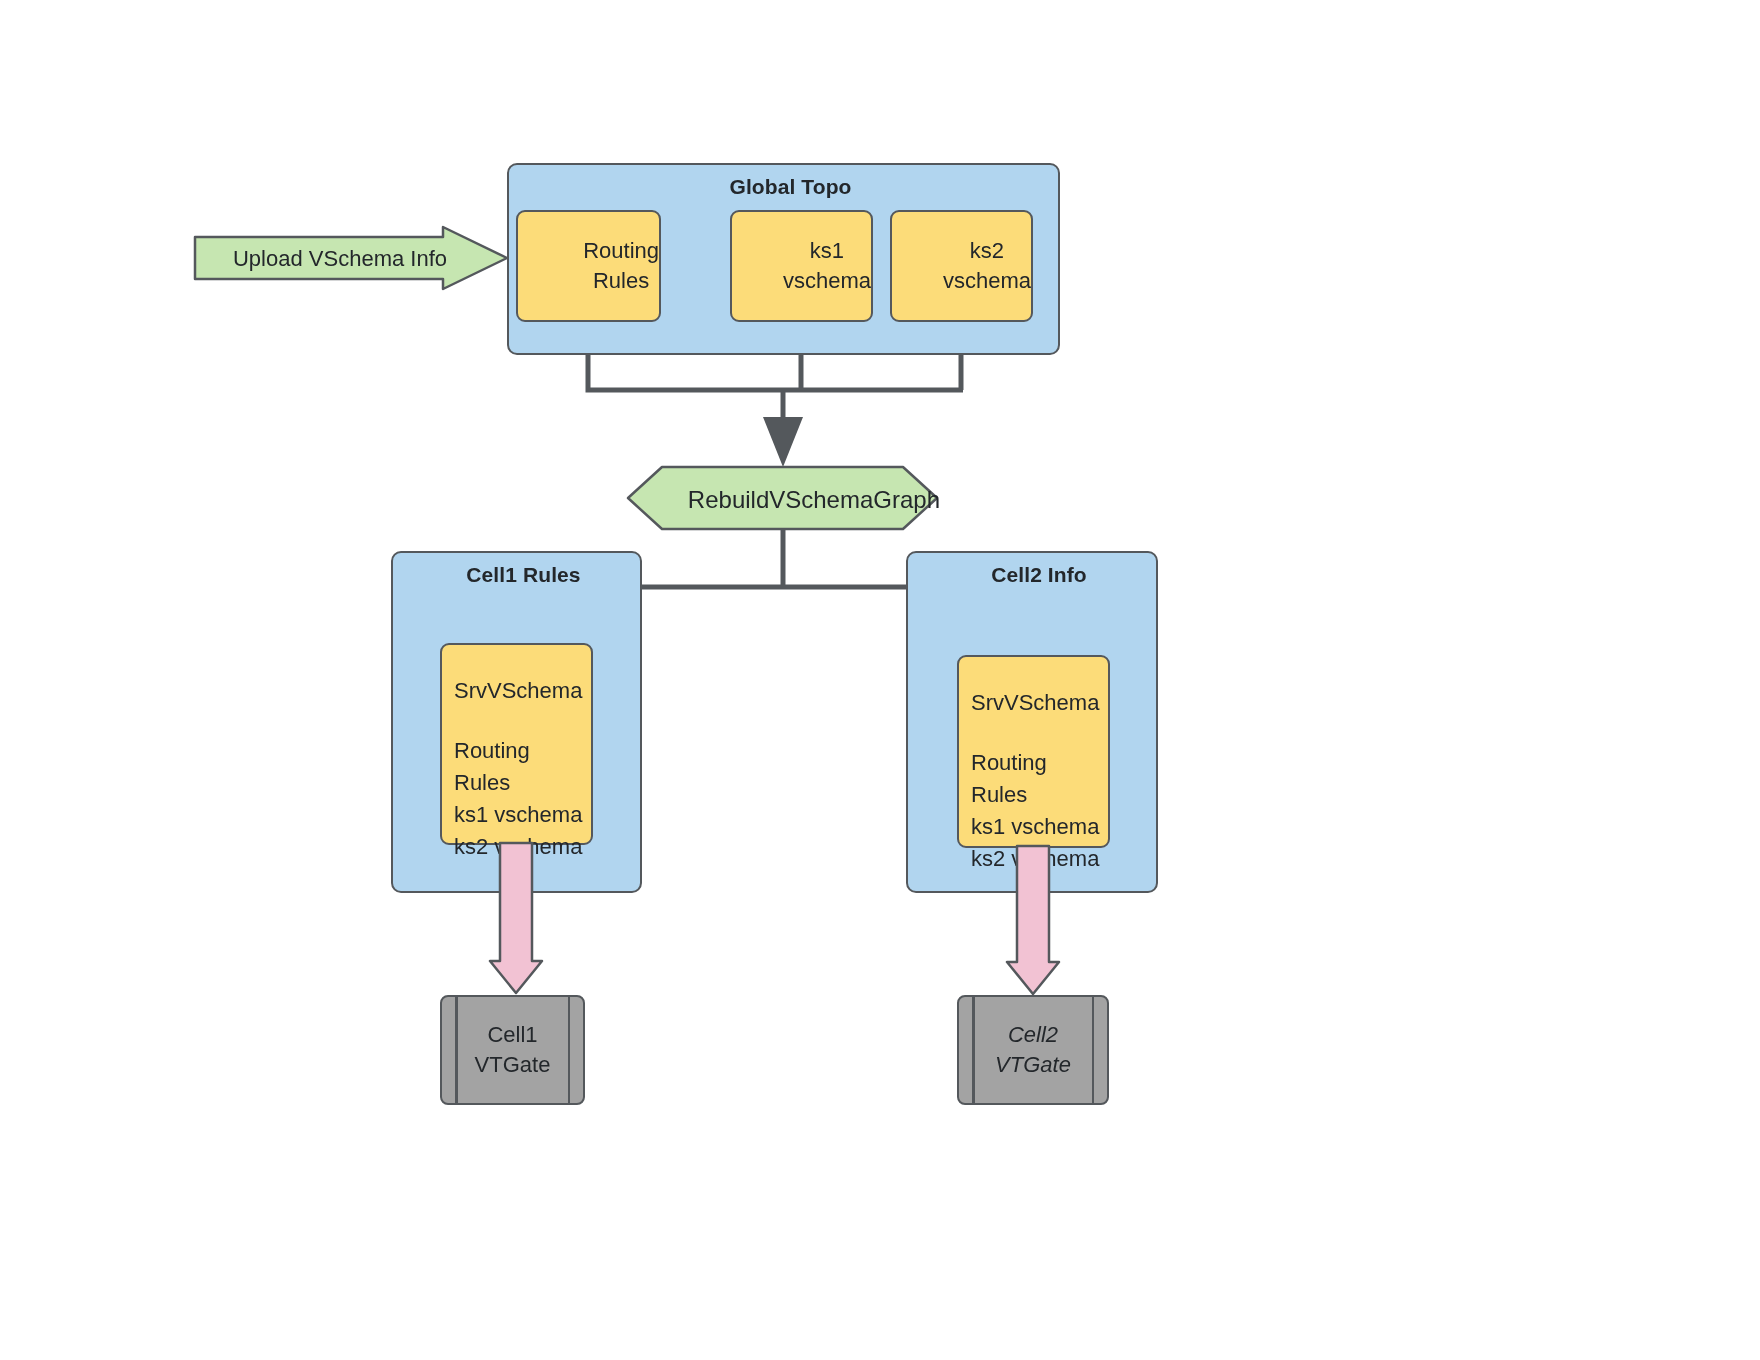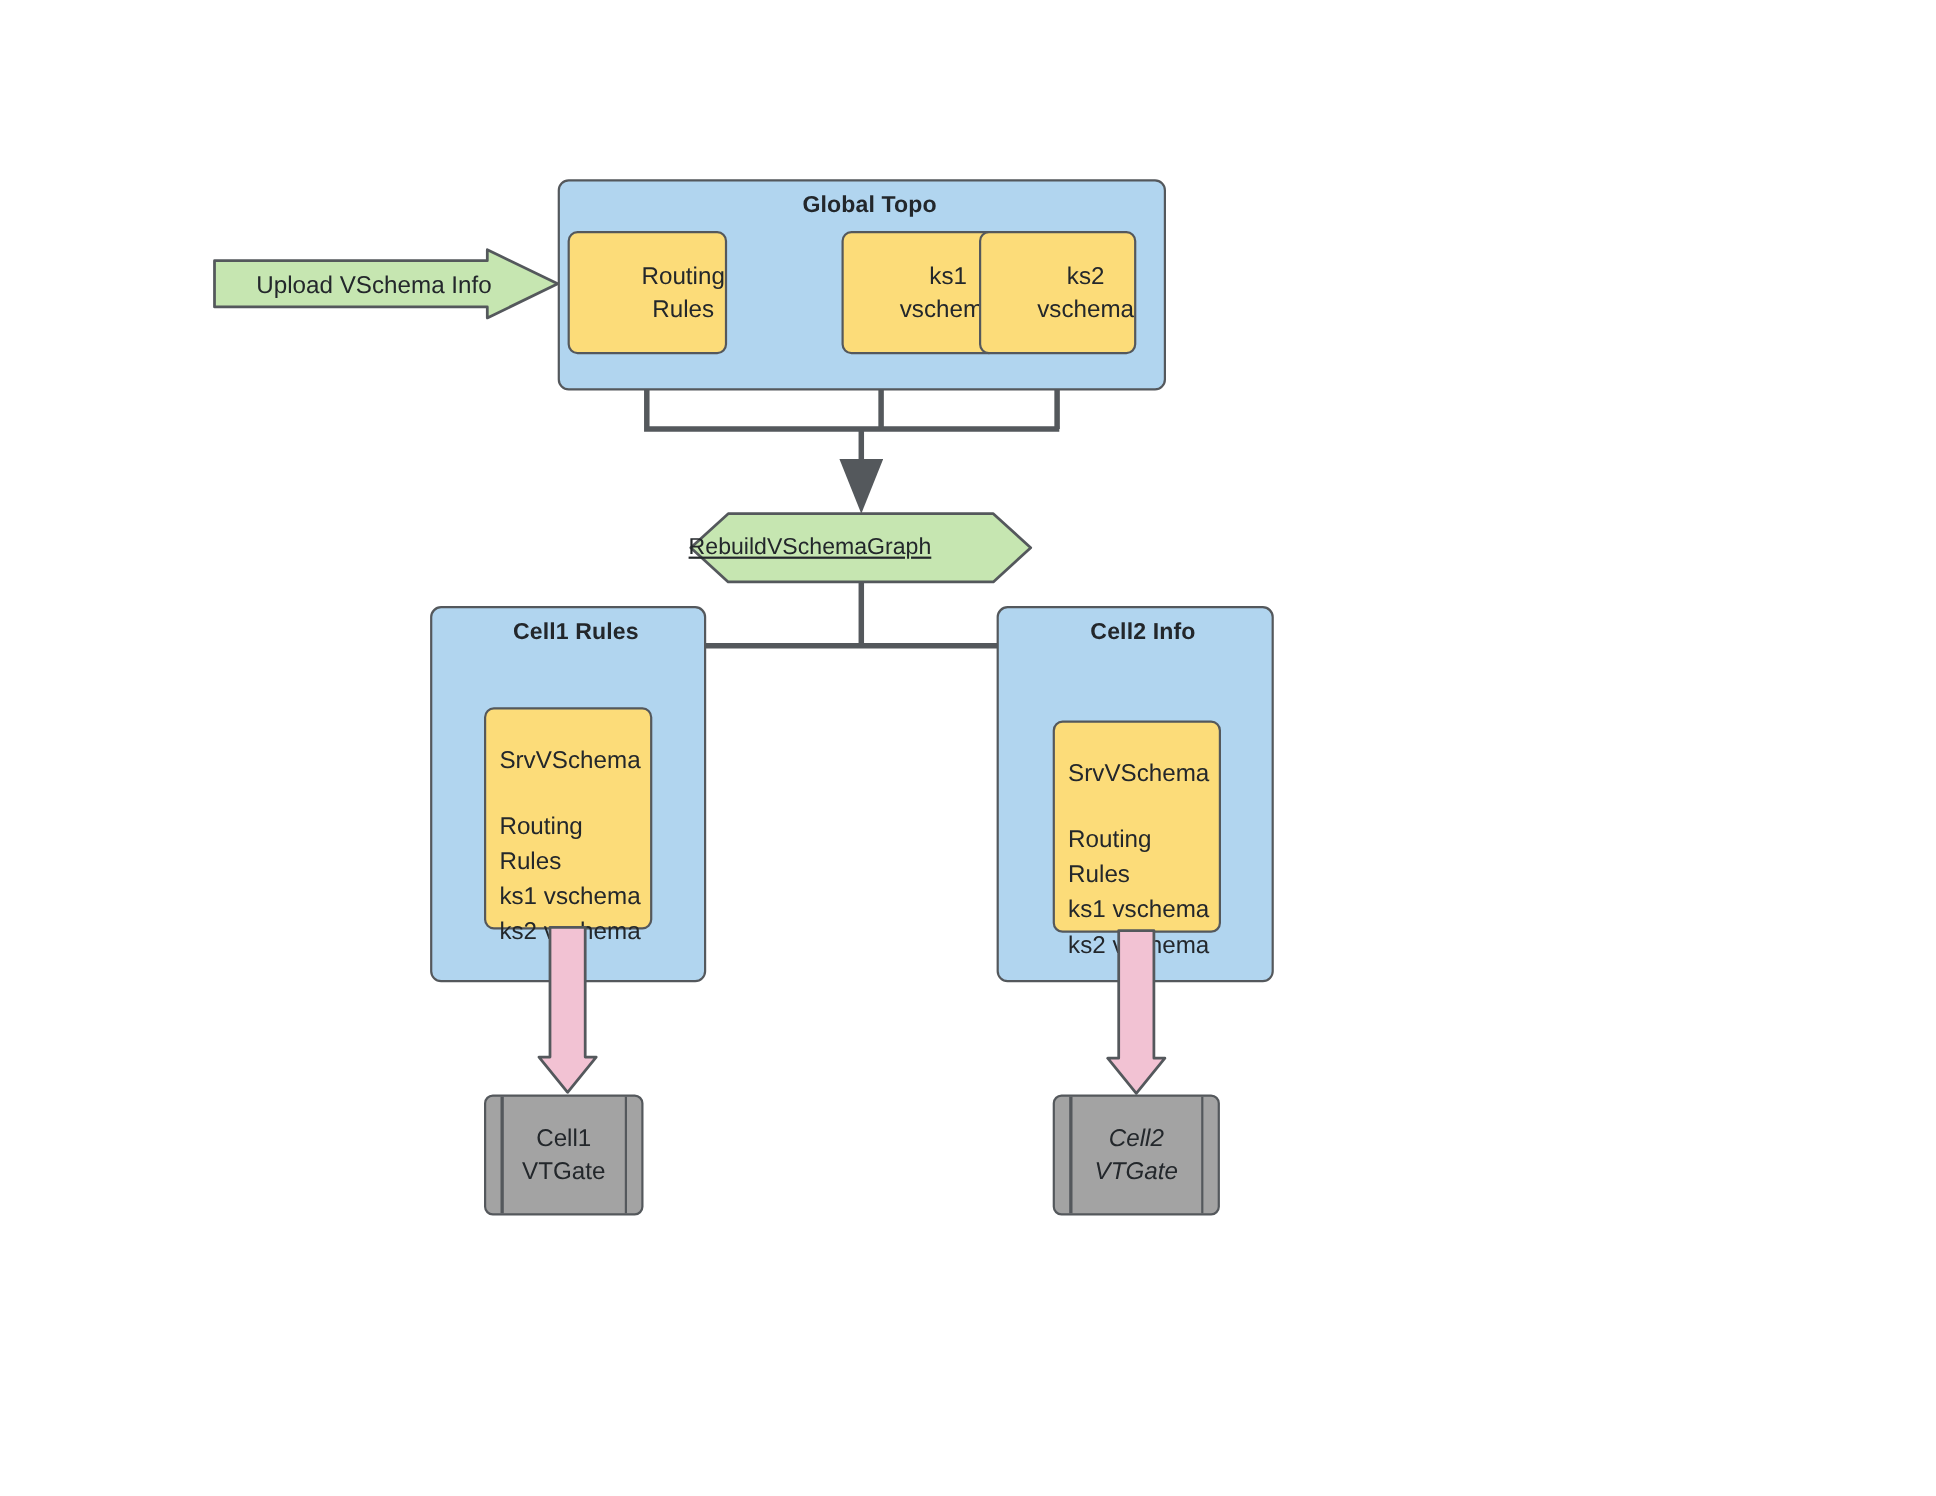--- a/index.html
+++ b/index.html
@@ -73,25 +73,24 @@
   .srv-title { margin: 0 0 28px 0; }
   .srv-line  { margin: 0; }
   .arrow-label {
     position: absolute;
     font-size: 22px;
     color: #23272b;
     white-space: nowrap;
   }
   .hex-label {
     position: absolute;
-    font-size: 21px;
+    font-size: 24px;
     color: #23272b;
     white-space: nowrap;
-    text-align: left;
-    text-decoration: underline;
+    text-align: right;
   }
   
   .vtgate-box {
     background: #a3a3a3;
     border: 2.5px solid #54585c;
     border-radius: 8px;
     box-sizing: border-box;
     display: flex;
     align-items: center;
     justify-content: center;
@@ -148,21 +147,21 @@
     <div class="topo-title" style="top:10px;">Global Topo</div>
   </div>
 
   <div class="node data-box data-box-center" style="left:516px; top:210px; width:145px; height:112px;">
     <div>
       <div>Routing</div>
       <div>Rules</div>
     </div>
   </div>
 
-  <div class="node data-box data-box-center" style="left:730px; top:210px; width:143px; height:112px;margin-left:35px;">
+  <div class="node data-box data-box-center" style="left:730px; top:210px; width:143px; height:112px;">
     <div>
       <div>ks1</div>
       <div>vschema</div>
     </div>
   </div>
 
   <div class="node data-box data-box-center" style="left:890px; top:210px; width:143px; height:112px;">
     <div>
       <div>ks2</div>
       <div>vschema</div>

